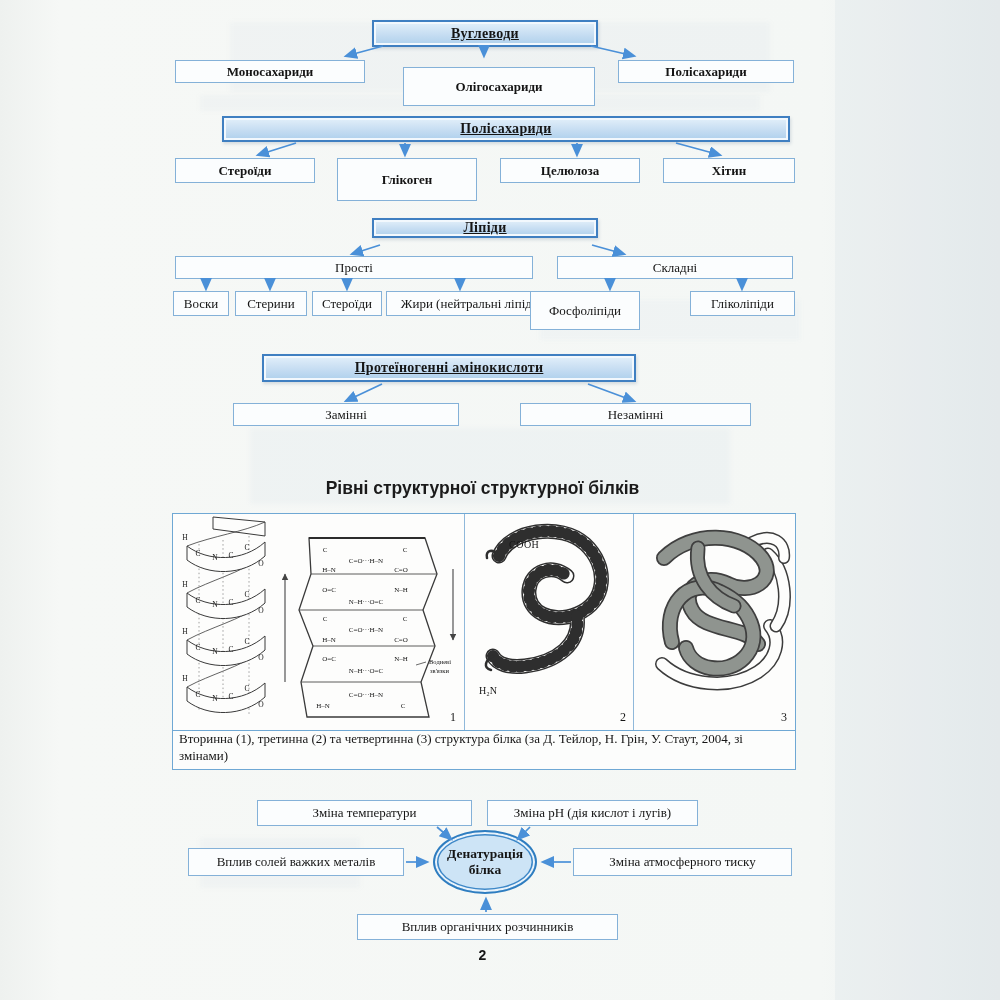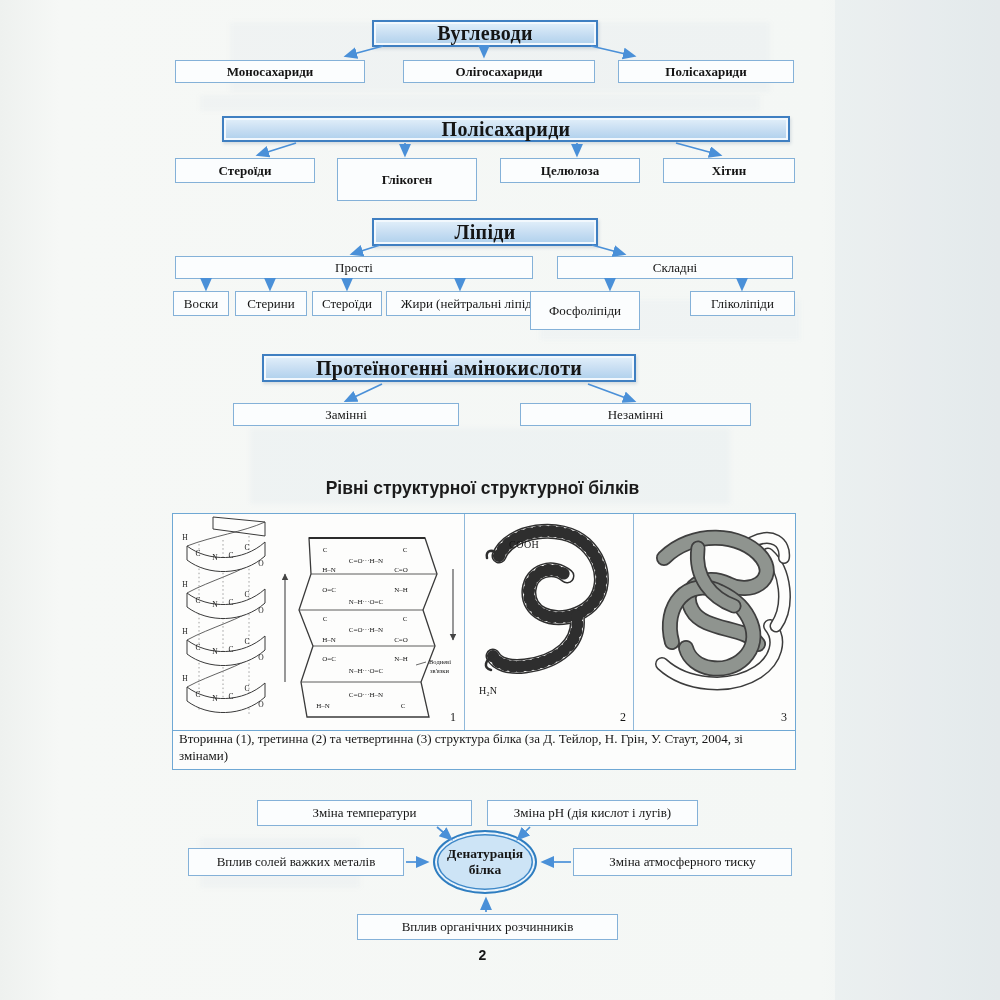--- a/index.html
+++ b/index.html
@@ -8,21 +8,21 @@
     background:linear-gradient(90deg,#eef1ef 0%,#f6f8f6 6%,#f4f7f5 82%,#eaeeee 100%);
     font-family:"Liberation Serif", serif; color:#151515;
   }
   .ghost{position:absolute; z-index:1; filter:blur(2px); pointer-events:none;}
   .hdr{
     position:absolute; z-index:2; box-sizing:border-box;
     border:2px solid #3f7fc1;
     background:linear-gradient(180deg,#e3f0fa 0%,#c6ddf2 55%,#aed0ec 100%);
     box-shadow:inset 0 0 0 2px #f2f8fd, 1px 2px 3px rgba(60,90,120,.18);
     display:flex; align-items:center; justify-content:center;
-    font-weight:bold; font-size:20px; letter-spacing:.3px;
+    font-weight:bold; font-size:14px; letter-spacing:.3px;text-decoration:underline;
   }
   .nbox{
     position:absolute; z-index:2; box-sizing:border-box;
     border:1px solid #84b1d8; background:#fbfdfe;
     display:flex; align-items:center; justify-content:center;
     font-size:13px; text-align:center; line-height:1.05;
   }
   .bold{font-weight:bold;}
   .heading{
     position:absolute; z-index:2; left:170px; top:478px; width:625px;
@@ -67,21 +67,21 @@
   <div class="ghost" style="left:250px;top:428px;width:480px;height:76px;background:rgba(140,165,200,.06);"></div>
   <div class="ghost" style="left:200px;top:838px;width:160px;height:50px;background:rgba(140,165,200,.05);"></div>
   <div class="ghost" style="left:835px;top:0;width:165px;height:1000px;background:rgba(190,205,222,.14);filter:none;"></div>
 
   <div class="hdr" style="left:372px;top:20px;width:226px;height:27px">
     <span>Вуглеводи</span>
   </div>
   <div class="nbox bold" style="left:175px;top:60px;width:190px;height:23px">
     <span>Моносахариди</span>
   </div>
-  <div class="nbox bold" style="left:403px;top:60px;width:192px;height:23px">
+  <div class="nbox bold" style="left:403px;top:67px;width:192px;height:39px">
     <span>Олігосахариди</span>
   </div>
   <div class="nbox bold" style="left:618px;top:60px;width:176px;height:23px">
     <span>Полісахариди</span>
   </div>
 
   <div class="hdr" style="left:222px;top:116px;width:568px;height:26px">
     <span>Полісахариди</span>
   </div>
   <div class="nbox bold" style="left:175px;top:158px;width:140px;height:25px">
@@ -90,21 +90,21 @@
   <div class="nbox bold" style="left:337px;top:158px;width:140px;height:43px">
     <span>Глікоген</span>
   </div>
   <div class="nbox bold" style="left:500px;top:158px;width:140px;height:25px">
     <span>Целюлоза</span>
   </div>
   <div class="nbox bold" style="left:663px;top:158px;width:132px;height:25px">
     <span>Хітин</span>
   </div>
 
-  <div class="hdr" style="left:372px;top:218px;width:226px;height:28px">
+  <div class="hdr" style="left:372px;top:218px;width:226px;height:20px">
     <span>Ліпіди</span>
   </div>
   <div class="nbox" style="left:175px;top:256px;width:358px;height:23px">
     <span>Прості</span>
   </div>
   <div class="nbox" style="left:557px;top:256px;width:236px;height:23px">
     <span>Складні</span>
   </div>
   <div class="nbox" style="left:173px;top:291px;width:56px;height:25px">
     <span>Воски</span>

